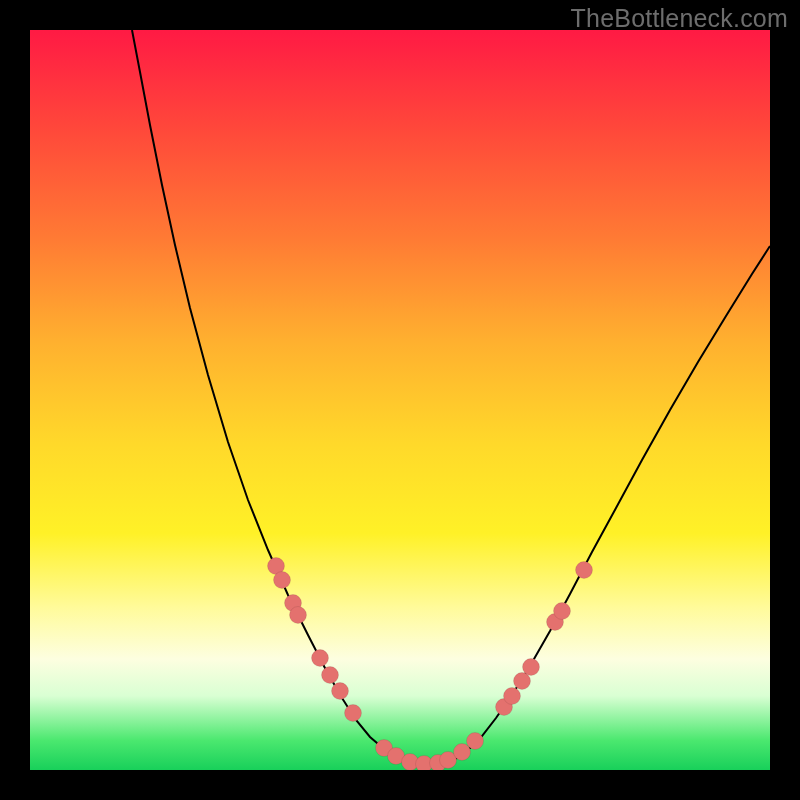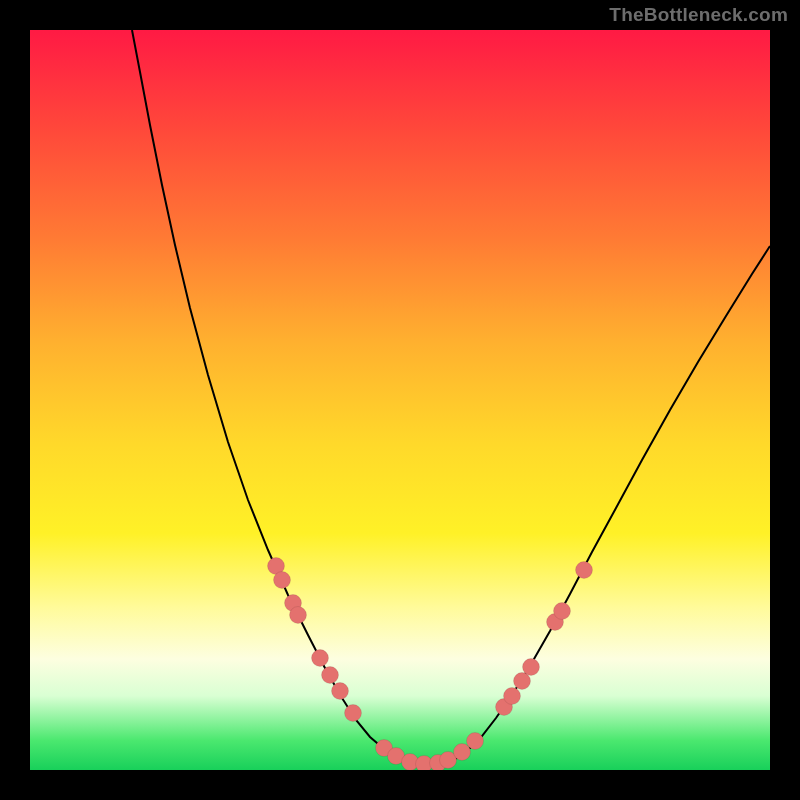--- a/index.html
+++ b/index.html
@@ -36,22 +36,22 @@
       #fdfee0 85%,
       #d9ffd3 90%,
       #4be86f 96%,
       #18d05a 100%);
   }
   .watermark {
     position: absolute;
     top: 4px;
     right: 12px;
     color: #6d6d6d;
-    font-size: 19px;
-    font-weight: 700;
+    font-size: 25px;
+    font-weight: 400;
     letter-spacing: 0.2px;
     user-select: none;
   }
   svg {
     position: absolute;
     left: 0;
     top: 0;
   }
   .curve {
     fill: none;

